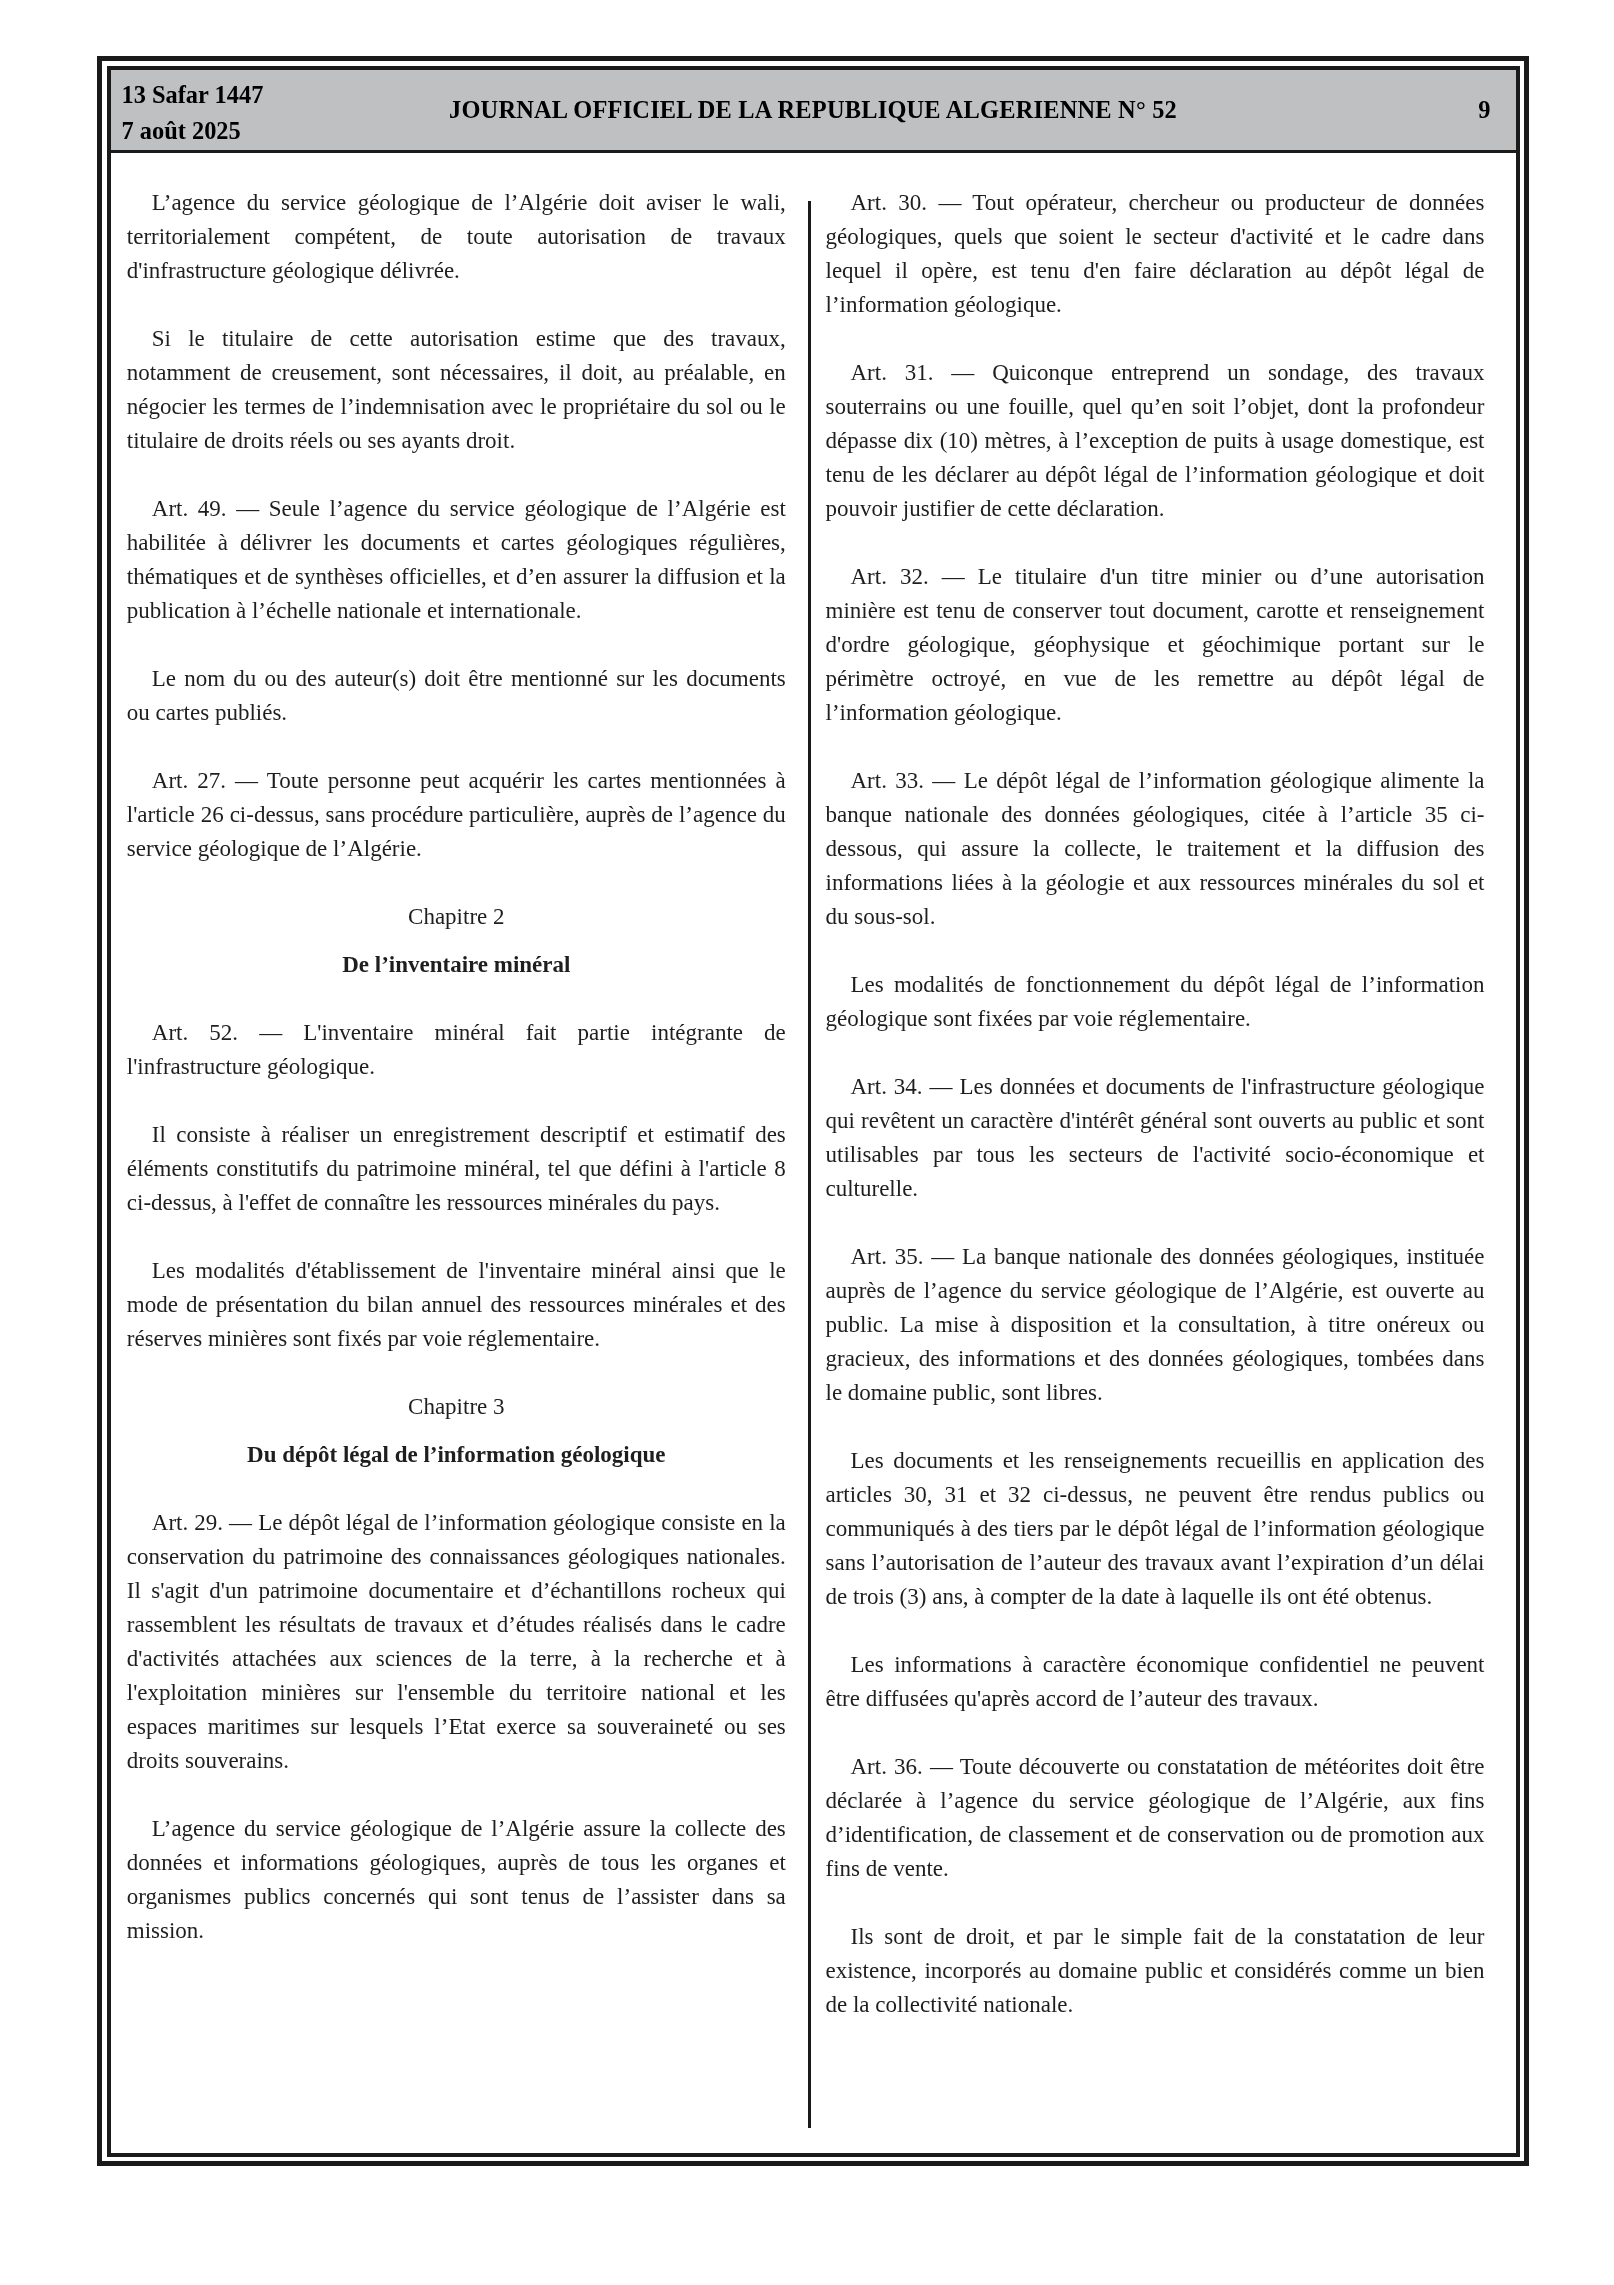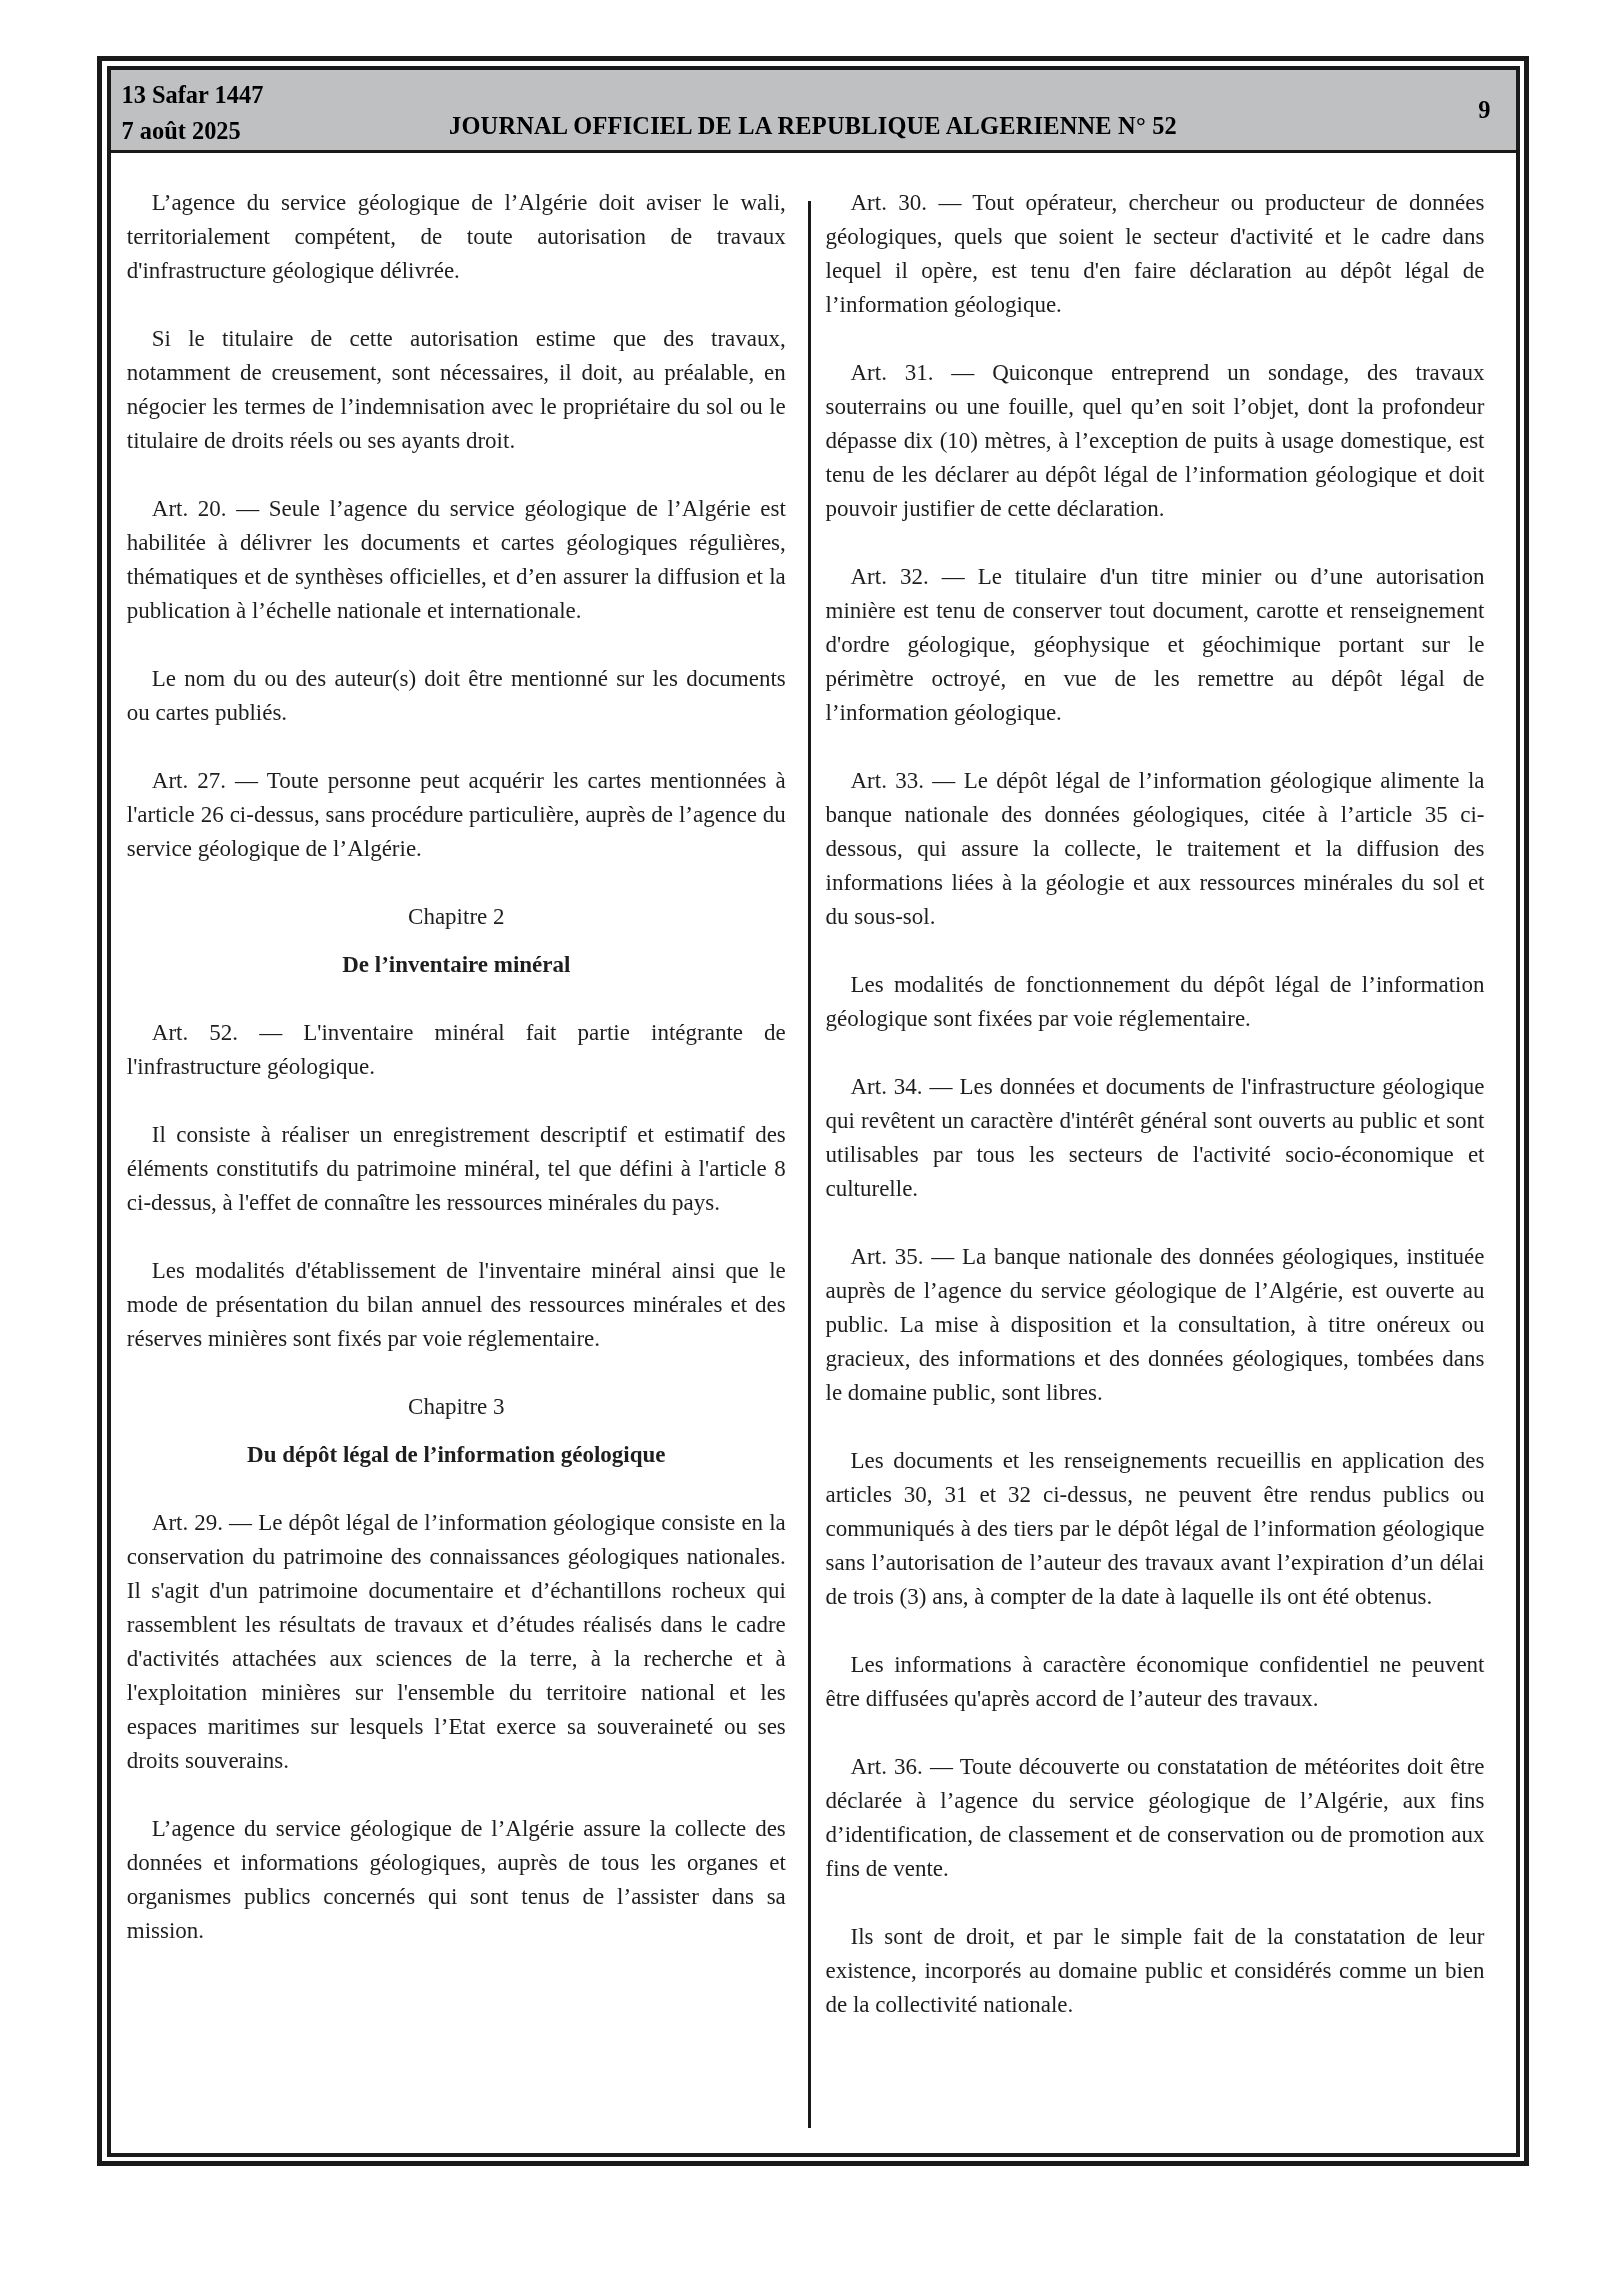--- a/index.html
+++ b/index.html
@@ -11,21 +11,21 @@
   .frame-inner {
     position: absolute; left: 4.5px; top: 4.5px; right: 4.5px; bottom: 4.5px;
     box-sizing: border-box; border: 4.5px solid #1a1a1a; background: #ffffff;
   }
   .header {
     position: absolute; left: 0; top: 0; right: 0; height: 83px;
     background: #bfc0c2; border-bottom: 3.6px solid #1a1a1a; box-sizing: border-box;
     font-family: "Liberation Serif", serif; font-weight: bold; color: #000000;
   }
   .hdr-date { position: absolute; left: 11px; top: 7.2px; font-size: 24.4px; line-height: 36px; }
-  .hdr-title { position: absolute; left: 0; right: 0; top: 23.5px; text-align: center; font-size: 24.4px; line-height: 33px; letter-spacing: 0.2px; margin-top: 16px; }
+  .hdr-title { position: absolute; left: 0; right: 0; top: 23.5px; text-align: center; font-size: 24.4px; line-height: 33px; letter-spacing: 0.2px; }
   .hdr-page { position: absolute; right: 25px; top: 23.5px; font-size: 24.4px; line-height: 33px; }
   .col {
     position: absolute; top: 103px; width: 659px;
     font-family: "Liberation Serif", serif; font-size: 23px; line-height: 34px; color: #1e1e1e;
   }
   .col-left { left: 16.3px; }
   .col-right { left: 715px; }
   .divider { position: absolute; left: 697px; top: 131px; width: 3.6px; height: 1927px; background: #1a1a1a; }
   .para { margin: 13px 0 34px 0; text-align: justify; text-indent: 25px; }
   .chap { text-align: center; margin: 14px; }
@@ -42,21 +42,21 @@
         <div>13 Safar 1447</div>
         <div>7 août 2025</div>
       </div>
       <div class="hdr-title">JOURNAL OFFICIEL DE LA REPUBLIQUE ALGERIENNE N° 52</div>
       <div class="hdr-page">9</div>
     </div>
 
     <div class="col col-left">
       <p class="para">L’agence du service géologique de l’Algérie doit aviser le wali, territorialement compétent, de toute autorisation de travaux d'infrastructure géologique délivrée.</p>
       <p class="para">Si le titulaire de cette autorisation estime que des travaux, notamment de creusement, sont nécessaires, il doit, au préalable, en négocier les termes de l’indemnisation avec le propriétaire du sol ou le titulaire de droits réels ou ses ayants droit.</p>
-      <p class="para">Art. 20. — Seule l’agence du service géologique de l’Algérie est habilitée à délivrer les documents et cartes géologiques régulières, thématiques et de synthèses officielles, et d’en assurer la diffusion et la publication à l’échelle nationale et internationale.</p>
+      <p class="para">Art. 49. — Seule l’agence du service géologique de l’Algérie est habilitée à délivrer les documents et cartes géologiques régulières, thématiques et de synthèses officielles, et d’en assurer la diffusion et la publication à l’échelle nationale et internationale.</p>
       <p class="para">Le nom du ou des auteur(s) doit être mentionné sur les documents ou cartes publiés.</p>
       <p class="para">Art. 27. — Toute personne peut acquérir les cartes mentionnées à l'article 26 ci-dessus, sans procédure particulière, auprès de l’agence du service géologique de l’Algérie.</p>
       <p class="chap">Chapitre 2</p>
       <p class="chap-title">De l’inventaire minéral</p>
       <p class="para">Art. 52. — L'inventaire minéral fait partie intégrante de l'infrastructure géologique.</p>
       <p class="para">Il consiste à réaliser un enregistrement descriptif et estimatif des éléments constitutifs du patrimoine minéral, tel que défini à l'article 8 ci-dessus, à l'effet de connaître les ressources minérales du pays.</p>
       <p class="para">Les modalités d'établissement de l'inventaire minéral ainsi que le mode de présentation du bilan annuel des ressources minérales et des réserves minières sont fixés par voie réglementaire.</p>
       <p class="chap">Chapitre 3</p>
       <p class="chap-title">Du dépôt légal de l’information géologique</p>
       <p class="para">Art. 29. — Le dépôt légal de l’information géologique consiste en la conservation du patrimoine des connaissances géologiques nationales. Il s'agit d'un patrimoine documentaire et d’échantillons rocheux qui rassemblent les résultats de travaux et d’études réalisés dans le cadre d'activités attachées aux sciences de la terre, à la recherche et à l'exploitation minières sur l'ensemble du territoire national et les espaces maritimes sur lesquels l’Etat exerce sa souveraineté ou ses droits souverains.</p>

